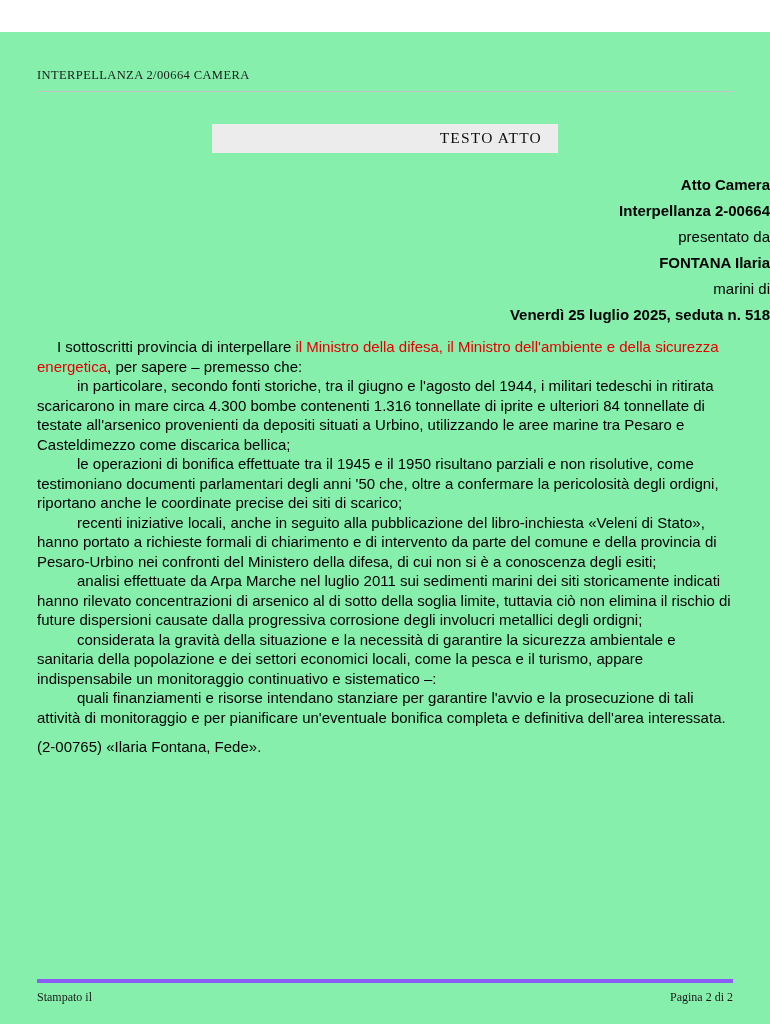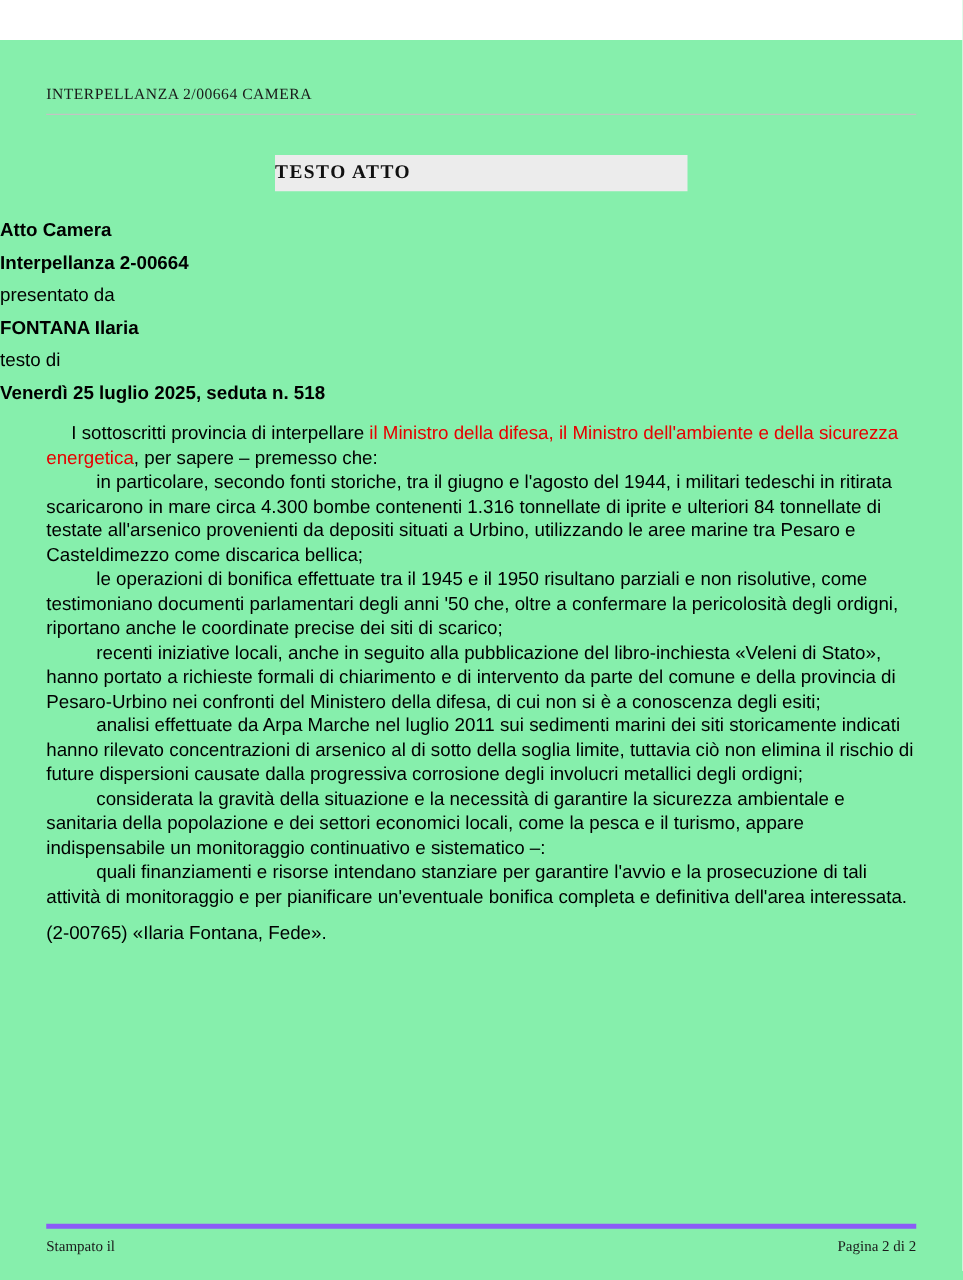--- a/index.html
+++ b/index.html
@@ -18,31 +18,31 @@
     border-bottom:1px solid #c3c3c3;
     font-family:"Liberation Serif", serif;
     font-size:12.5px;
     letter-spacing:.4px;
     color:#1a1a1a;
   }
   .testo-atto{
     width:330px;
     margin:32px auto 0 auto;
     background:var(--title-bg,#ececec);
-    text-align:left;
+    text-align:right;
     font-family:"Liberation Serif", serif;
-    font-weight:bold;
+    font-weight:normal;
     font-size:15.5px;
     letter-spacing:1.2px;
-    padding:5px 0 6px 0;
+    padding:5px 16px 6px 0;
     color:#111;
   }
   .meta{
     margin-top:19px;
-    text-align:left;
+    text-align:right;
   }
   .meta-line{
     height:26px;
     line-height:26px;
     font-size:15px;
   }
   .meta-line.bold{font-weight:bold;}
   .body-text{
     margin:9px 37px 0 37px;
     font-size:15px;
@@ -87,21 +87,21 @@
 
   <div class="testo-atto">
     <span>TESTO ATTO</span>
   </div>
 
   <div class="meta">
     <div class="meta-line bold">Atto Camera</div>
     <div class="meta-line bold">Interpellanza 2-00664</div>
     <div class="meta-line">presentato da</div>
     <div class="meta-line bold">FONTANA Ilaria</div>
-    <div class="meta-line">testo di</div>
+    <div class="meta-line">marini di</div>
     <div class="meta-line bold">Venerdì 25 luglio 2025, seduta n. 518</div>
   </div>
 
   <div class="body-text">
     <p class="para intro"><span>I sottoscritti provincia di interpellare </span><span class="red">il Ministro della difesa, il Ministro dell'ambiente e della sicurezza energetica</span><span>, per sapere – premesso che:</span></p>
     <p class="para item">in particolare, secondo fonti storiche, tra il giugno e l'agosto del 1944, i militari tedeschi in ritirata scaricarono in mare circa 4.300 bombe contenenti 1.316 tonnellate di iprite e ulteriori 84 tonnellate di testate all'arsenico provenienti da depositi situati a Urbino, utilizzando le aree marine tra Pesaro e Casteldimezzo come discarica bellica;</p>
     <p class="para item">le operazioni di bonifica effettuate tra il 1945 e il 1950 risultano parziali e non risolutive, come testimoniano documenti parlamentari degli anni '50 che, oltre a confermare la pericolosità degli ordigni, riportano anche le coordinate precise dei siti di scarico;</p>
     <p class="para item">recenti iniziative locali, anche in seguito alla pubblicazione del libro-inchiesta «Veleni di Stato», hanno portato a richieste formali di chiarimento e di intervento da parte del comune e della provincia di Pesaro-Urbino nei confronti del Ministero della difesa, di cui non si è a conoscenza degli esiti;</p>
     <p class="para item">analisi effettuate da Arpa Marche nel luglio 2011 sui sedimenti marini dei siti storicamente indicati hanno rilevato concentrazioni di arsenico al di sotto della soglia limite, tuttavia ciò non elimina il rischio di future dispersioni causate dalla progressiva corrosione degli involucri metallici degli ordigni;</p>
     <p class="para item">considerata la gravità della situazione e la necessità di garantire la sicurezza ambientale e sanitaria della popolazione e dei settori economici locali, come la pesca e il turismo, appare indispensabile un monitoraggio continuativo e sistematico –:</p>

